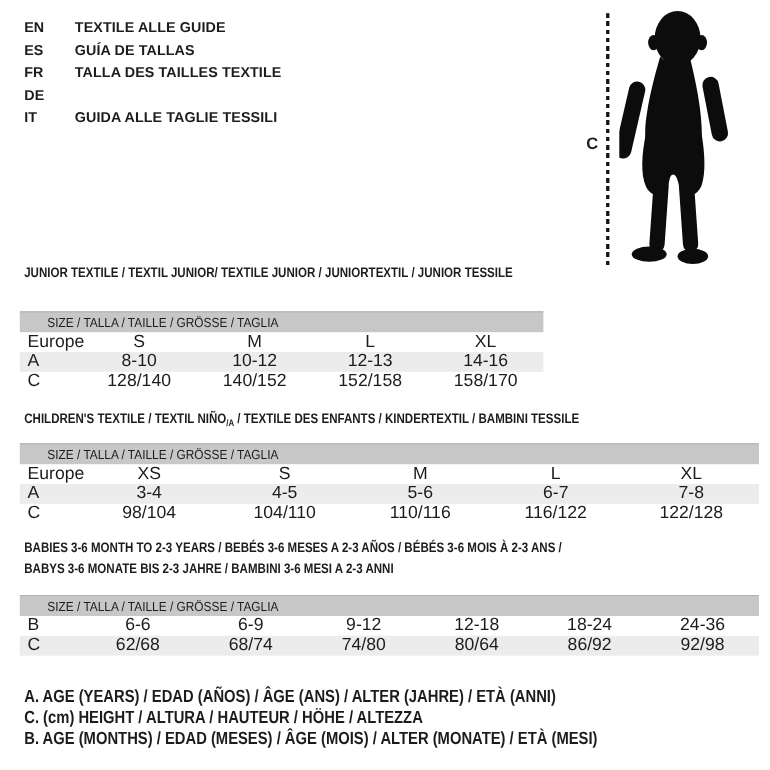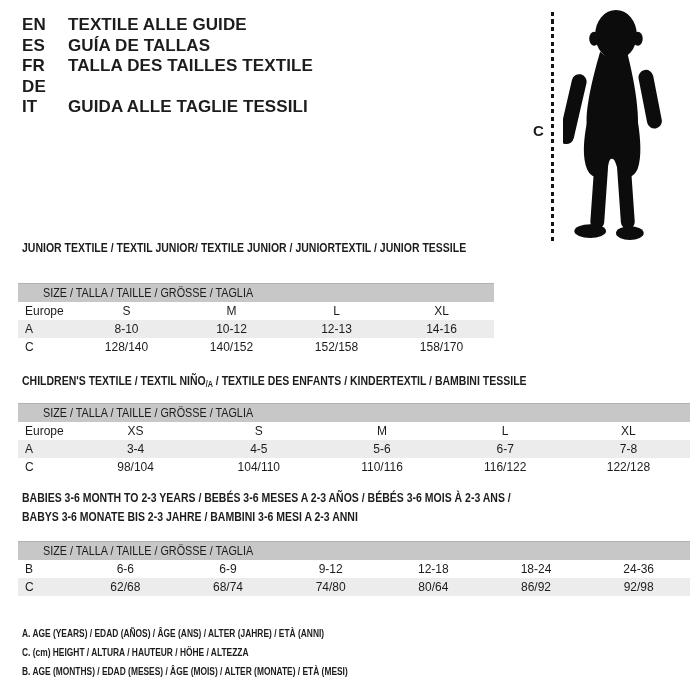--- a/index.html
+++ b/index.html
@@ -6,44 +6,44 @@
   #canvas{
     position:relative;width:700px;height:700px;background:#ffffff;overflow:hidden;
     font-family:"Liberation Sans", sans-serif;color:#1c1c1c;
   }
   
   .cx{display:inline-block;transform:scaleX(0.84);transform-origin:0 50%;white-space:nowrap;}
   .cx9{display:inline-block;transform:scaleX(0.9);transform-origin:0 50%;white-space:nowrap;}
 
   
   .langs{position:absolute;left:22px;top:15px;}
-  .lang-row{display:flex;line-height:20.5px;font-weight:bold;font-size:17px;letter-spacing:0.1px;}
+  .lang-row{display:flex;line-height:20.5px;font-weight:bold;font-size:13px;letter-spacing:0.1px;}
   .lang-code{width:46px;}
 
   
   .fig-svg{position:absolute;left:563px;top:8px;}
   .dotline{position:absolute;left:551px;top:12px;width:3px;height:232px;
     background:repeating-linear-gradient(to bottom,#141414 0 4px,transparent 4px 7.5px);}
   .fig-label{position:absolute;left:533px;top:122px;font-weight:bold;font-size:15px;}
 
   
   .ttitle{position:absolute;font-weight:bold;font-size:12.5px;white-space:nowrap;}
   .ttitle2{line-height:18.5px;}
   .sizetable{position:absolute;}
   .thead{height:19px;line-height:19px;background:#c7c7c7;border-top:1px solid #b2b2b2;
     padding-left:25px;font-size:12px;box-sizing:border-box;}
-  .trow{display:flex;height:18px;align-items:center;font-size:12px;}
+  .trow{display:flex;height:18px;align-items:center;font-size:16px;}
   .trow.shade{background:#ececec;}
   .tlabel{width:56px;padding-left:7px;box-sizing:border-box;text-align:left;}
   .tcell{flex:1;text-align:center;}
 
   .nino-sub{font-size:8.5px;vertical-align:-2px;letter-spacing:0;}
 
   
-  .footnotes{position:absolute;left:22px;top:624px;font-weight:bold;font-size:10px;line-height:19px;}
+  .footnotes{position:absolute;left:22px;top:624px;font-weight:bold;font-size:16px;line-height:19px;}
 </style>
 </head>
 <body>
 
 <div id="canvas">
 
   <div class="langs">
     <div class="lang-row">
       <span class="lang-code">EN</span>
       <span>TEXTILE ALLE GUIDE</span>

